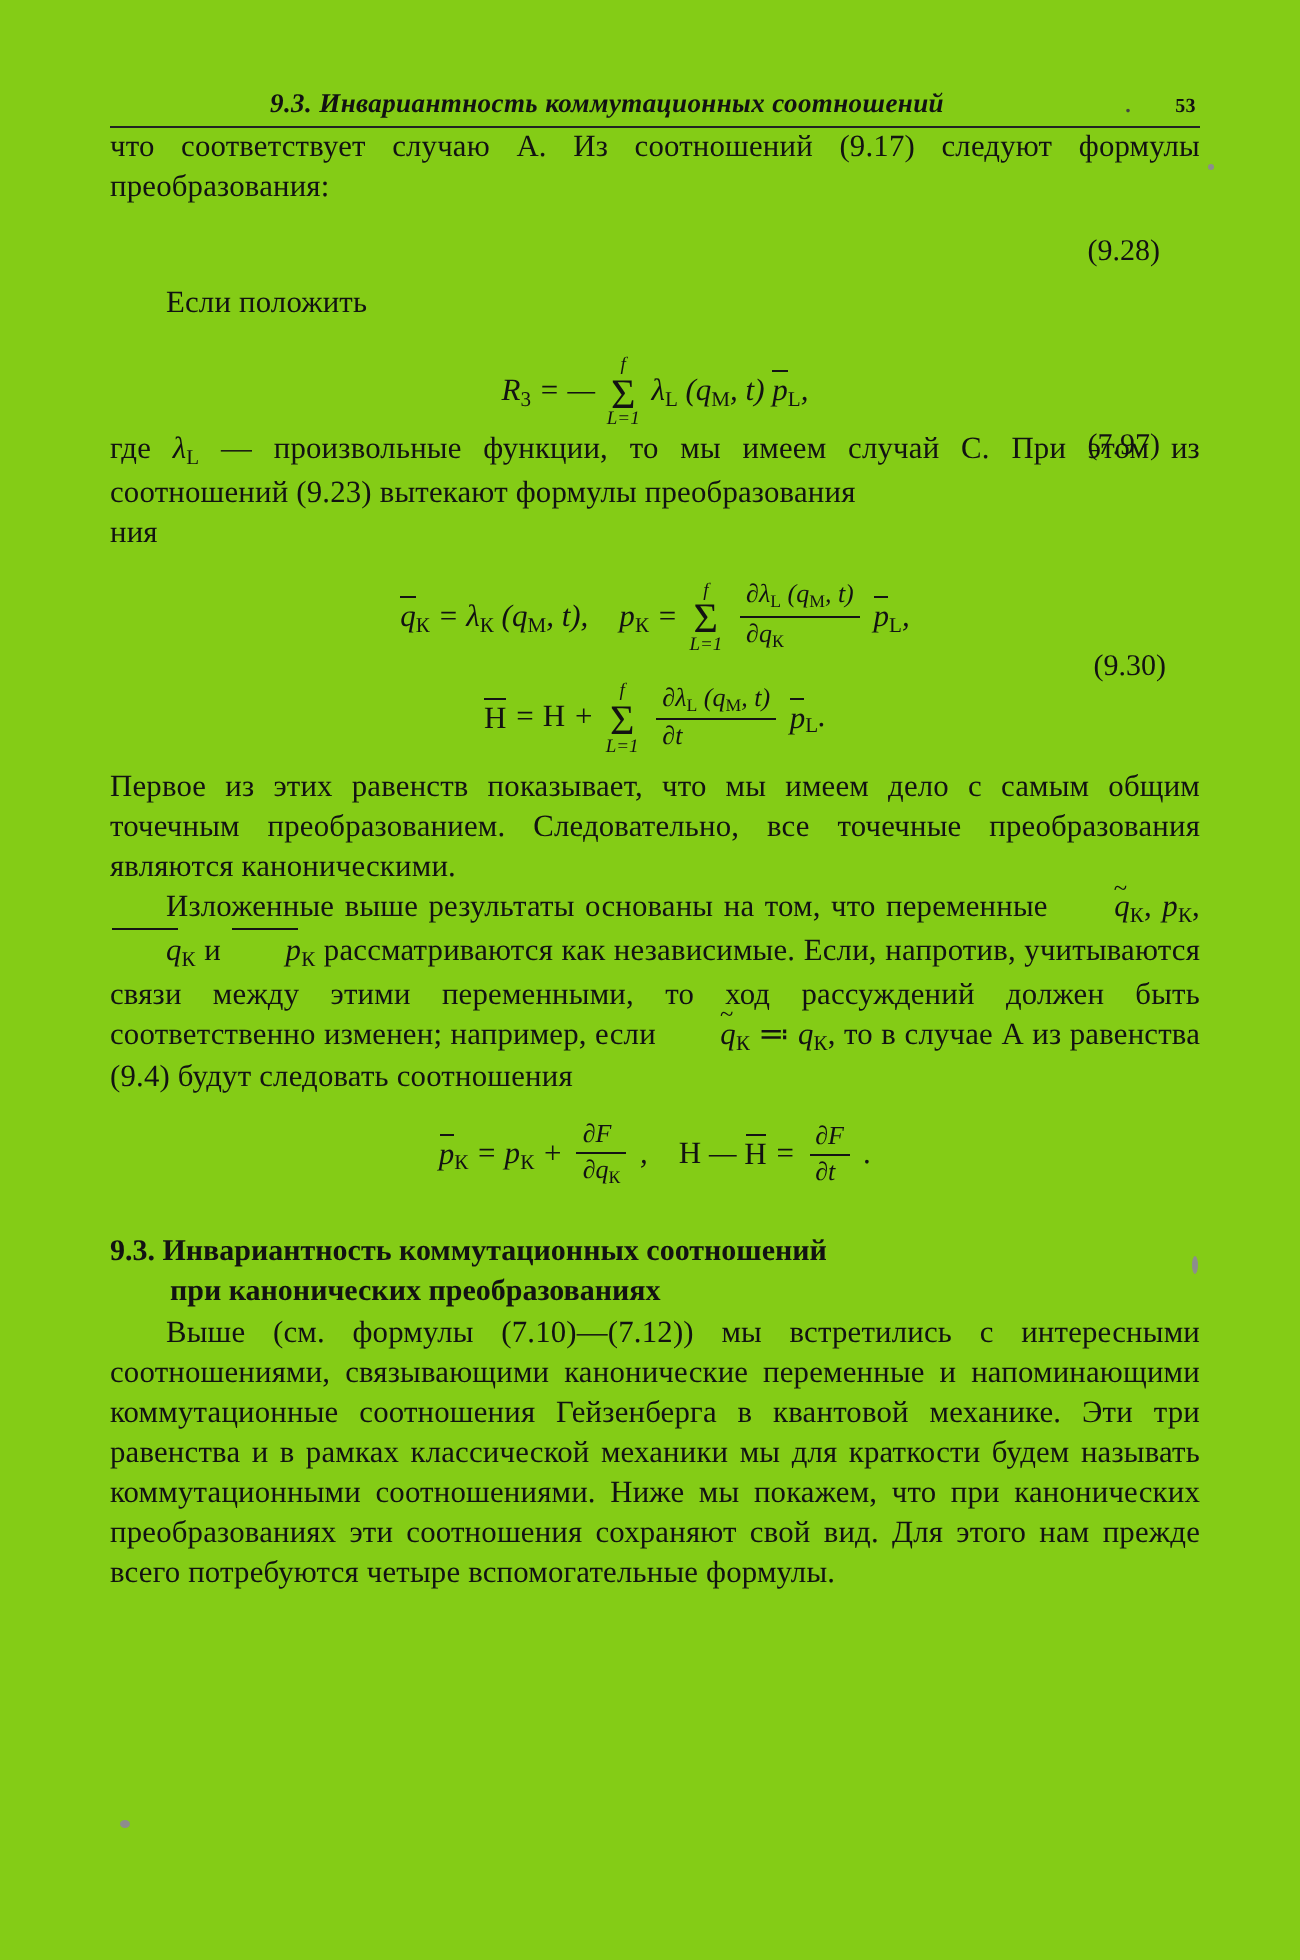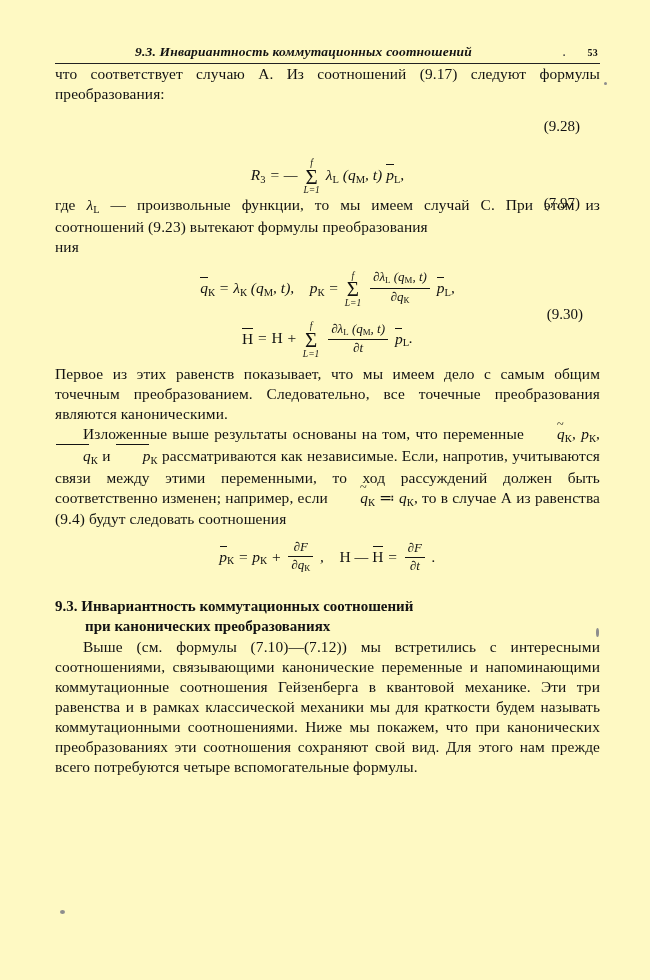--- a/index.html
+++ b/index.html
@@ -13,21 +13,21 @@
     position: relative;
     font-family: "Liberation Serif", serif;
     color: #121212;
     overflow: hidden;
   }
   .page {
     position: absolute;
     left: 0; top: 0;
     width: 650px;
     height: 980px;
-    background: #fef9c3;
+    background: #84cc16;
   }
   .content {
     position: absolute;
     left: 55px;
     top: 44px;
     width: 545px;
   }
   
   .runhead {
     display: flex;
@@ -148,21 +148,21 @@
     display: block;
     font-size: 9.5px;
     font-style: italic;
     line-height: 1;
     margin-top: -1px;
   }
   
   .frac {
     display: inline-block;
     vertical-align: middle;
-    text-align: center;
+    text-align: left;
     line-height: 1.12;
     margin: 0 3px;
     position: relative;
     top: -1px;
   }
   .frac .num {
     display: block;
     font-size: 13px;
     padding: 0 3px 1px 3px;
     border-bottom: 1.1px solid #141414;
@@ -226,20 +226,21 @@
       </span>
     </div>
 
     <p class="body-par gap-top-18">что&nbsp;соответствует&nbsp;случаю&nbsp;А.&nbsp;Из&nbsp;соотношений&nbsp;(9.17)&nbsp;следуют формулы преобразования:</p>
 
     <div class="formula-row">
       <span class="tag">(9.28)</span>
     </div>
 
 
+    <p class="body-par gap-top-8 indent">Если положить</p>
 
     <div class="formula-row" style="margin-top:16px;">
       <div class="formula-center math">
         R<sub class="sbup">3</sub> = —
         <span class="sum">
           <span class="lim-top">f</span>
           <span class="sig">Σ</span>
           <span class="lim-bot">L=1</span>
         </span>
         λ<sub class="sbup">L</sub> (q<sub class="sbup">M</sub>, t) <span class="ovl">p</span><sub class="sbup">L</sub>,

